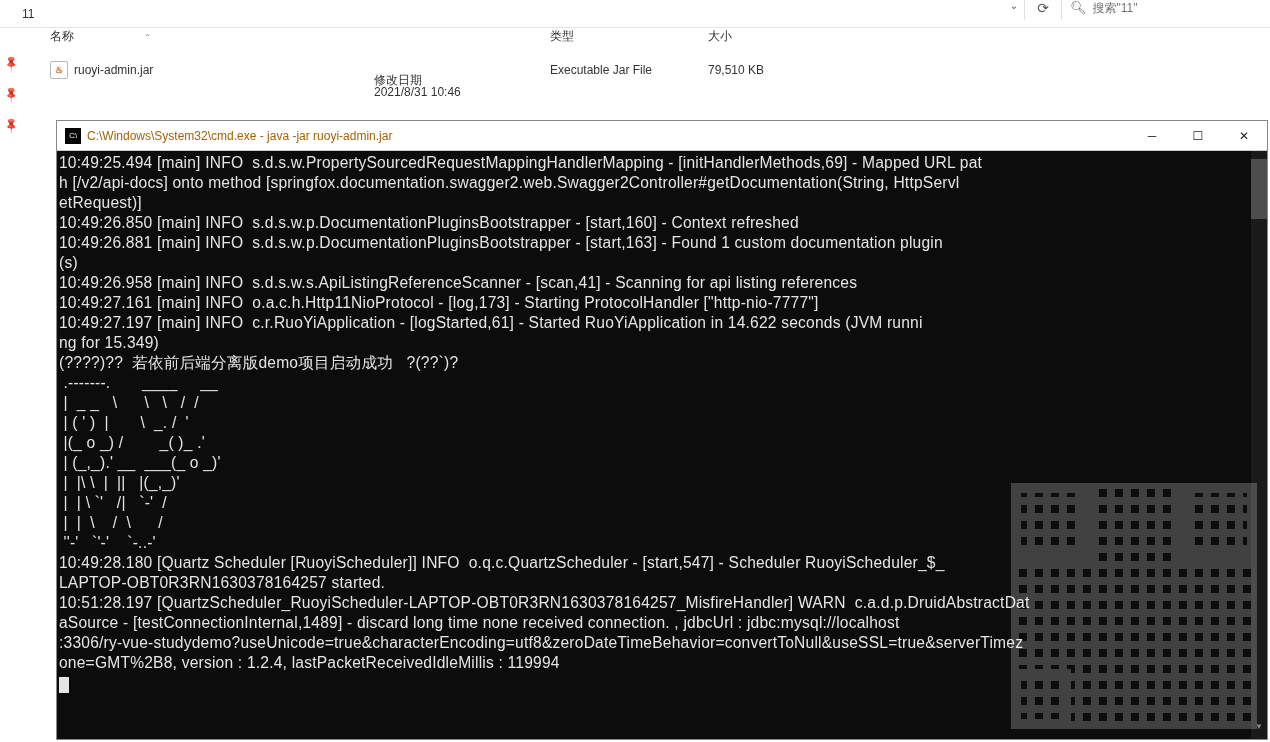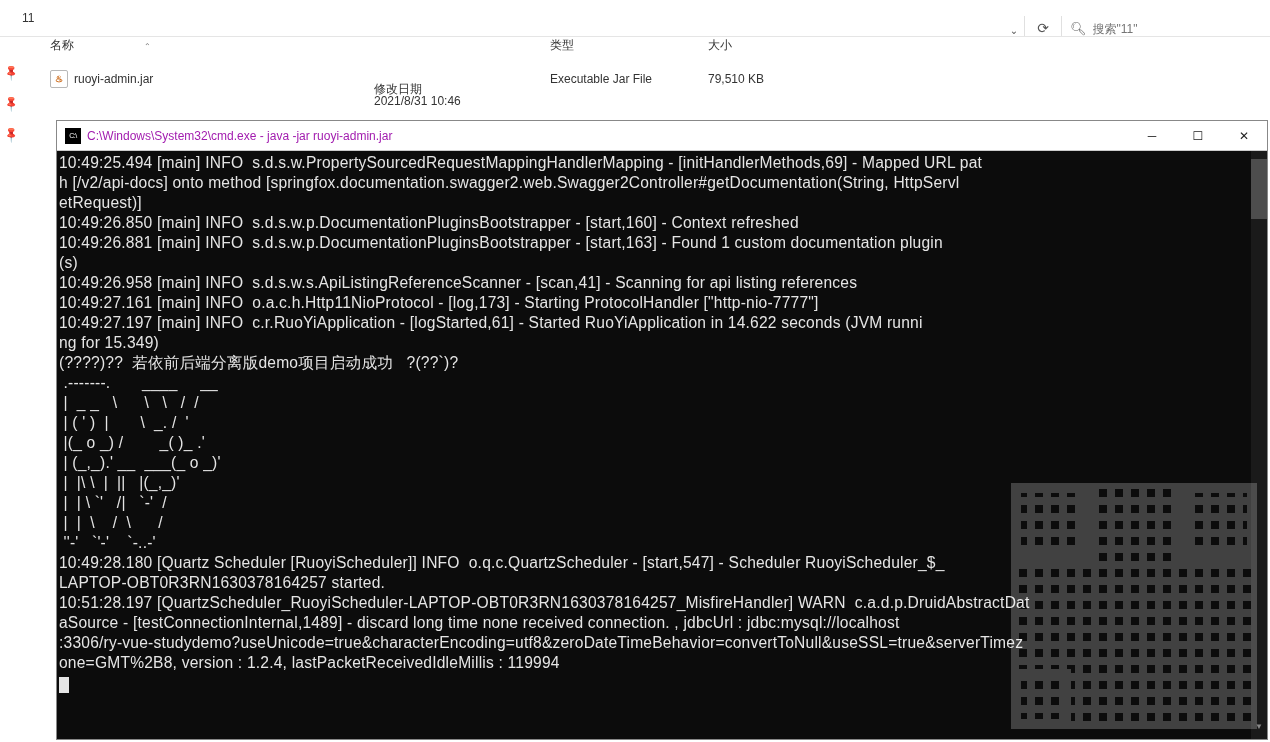--- a/index.html
+++ b/index.html
@@ -1,19 +1,19 @@
 <!DOCTYPE html>
 <html><head>
 <meta charset="utf-8">
 <style>
 * { margin:0; padding:0; box-sizing:border-box; font-family:"Segoe UI","Microsoft YaHei",sans-serif; }
 body { background:#fff; width:1270px; height:742px; overflow:hidden; position:relative; }
 
 
-.addrbar { height:37px; display:flex; align-items:flex-end; border-bottom:1px solid #e5e5e5; }
+.addrbar { height:28px; display:flex; align-items:flex-start; border-bottom:1px solid #e5e5e5; }
 .addr-path { flex:0 0 1004px; padding-left:22px; font-size:12px; color:#333; display:flex; align-items:center; height:100%; }
 .addr-chev { width:20px; display:flex; justify-content:center; color:#555; font-size:10px; }
 .addr-refresh { width:36px; display:flex; justify-content:center; color:#555; font-size:14px; cursor:pointer; }
 .addr-sep { width:1px; height:20px; background:#e0e0e0; }
 .search-wrap { flex:1; display:flex; align-items:center; padding:0 8px; gap:6px; color:#666; font-size:12px; }
 .search-input { border:none; outline:none; font-size:12px; flex:1; color:#888; }
 
 
 .explorer-body { display:flex; height:100px; }
 .pin-col { width:24px; background:#fff; padding-top:30px; display:flex; flex-direction:column; align-items:center; gap:18px; color:#888; font-size:11px; }
@@ -25,21 +25,21 @@
 .col-type { width:158px; }
 .col-size { width:120px; }
 .sort-ind { font-size:8px; margin-left:70px; color:#777; }
 .file-row { display:flex; height:28px; align-items:center; font-size:12px; color:#333; padding-left:26px; }
 .file-icon { width:18px; height:18px; background:#fff; border:1px solid #b8b8b8; border-radius:2px; margin-right:6px; display:flex; align-items:center; justify-content:center; font-size:9px; color:#c75b00; font-weight:bold; }
 
 
 .cmd-window { position:absolute; left:56px; top:120px; width:1212px; height:620px; border:1px solid #888; display:flex; flex-direction:column; background:#000; }
 .cmd-titlebar { height:30px; background:#fff; display:flex; align-items:center; border-bottom:1px solid #ccc; }
 .cmd-ico { width:16px; height:16px; margin:0 6px 0 8px; background:#000; display:flex; align-items:center; justify-content:center; font-size:7px; color:#fff; letter-spacing:-0.5px; }
-.cmd-title { flex:1; font-size:12px; color:#a21caf; }
+.cmd-title { flex:1; font-size:12px; color:#a16207; }
 .cmd-ctrls { display:flex; height:100%; }
 .cmd-btn { width:46px; display:flex; align-items:center; justify-content:center; font-size:12px; color:#222; cursor:pointer; }
 .cmd-body { flex:1; background:#0c0c0c; color:#e5e5e5; font-family:"NSimSun","Consolas",monospace; font-size:15.6px; line-height:20px; padding:2px 8px 0 2px; white-space:pre; overflow:hidden; position:relative; letter-spacing:0.2px; }
 .cmd-scroll { position:absolute; right:0; top:0; width:16px; height:100%; background:#1a1a1a; }
 .cmd-thumb { position:absolute; right:0; top:8px; width:16px; height:60px; background:#4d4d4d; }
 .cmd-arrow { position:absolute; right:4px; font-size:8px; color:#888; }
 .cursor { display:inline-block; width:10px; height:16px; background:#e5e5e5; vertical-align:bottom; }
 
 
 .qr { position:absolute; right:10px; bottom:10px; width:246px; height:246px; opacity:0.22; background:

